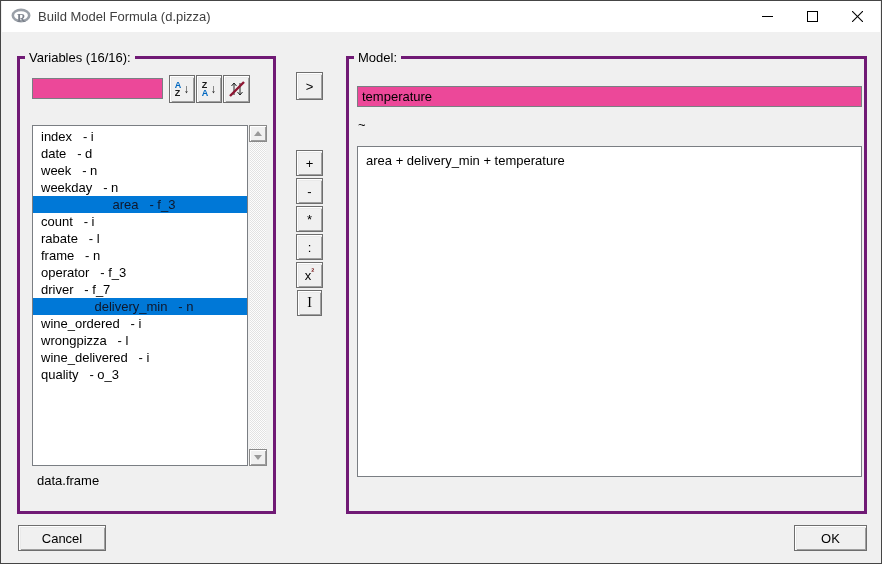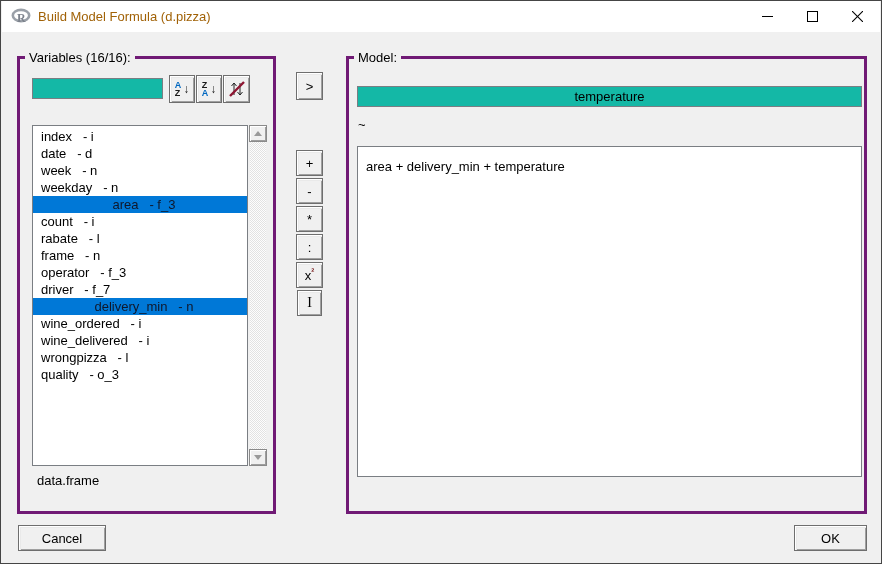--- a/index.html
+++ b/index.html
@@ -9,38 +9,38 @@
     background:#f0f0f0; border:1px solid #454545;
     font-family:"Liberation Sans", sans-serif; font-size:13px; color:#000;
     overflow:hidden;
   }
   
   .titlebar {
     position:absolute; left:1px; top:0; right:1px; height:31px;
     background:#ffffff; display:flex; align-items:center;
   }
   .titlebar .app-icon { margin-left:9px; width:20px; height:17px; display:flex; align-items:center; }
-  .titlebar .title-text { margin-left:7px; font-size:13px; color:#a16207; }
+  .titlebar .title-text { margin-left:7px; font-size:13px; color:#404040; }
   .caption-buttons { margin-left:auto; display:flex; height:100%; }
   .caption-btn { width:45px; height:100%; display:flex; align-items:center; justify-content:center; background:#fff; }
   
   .groupbox {
     position:absolute; border:3px solid #701a75; background:#f0f0f0;
   }
   .groupbox-label {
     position:absolute; top:-9px; left:5px; background:#f0f0f0; padding:0 4px; font-size:13px;
   }
   
   .entry {
-    position:absolute; background:#14b8a6; border:1px solid #7a7e83;
-    font-family:"Liberation Sans", sans-serif; font-size:13px; padding:7px 4px; color:#000;text-align:center;
+    position:absolute; background:#ec4899; border:1px solid #7a7e83;
+    font-family:"Liberation Sans", sans-serif; font-size:13px; padding:7px 4px; color:#000;
   }
   .textbox {
     position:absolute; background:#fff; border:1px solid #7a7e83;
-    font-size:13px; padding:12px 8px; white-space:pre; color:#000;
+    font-size:13px; padding:6px 8px; white-space:pre; color:#000;
   }
   
   .btn3d {
     position:absolute; background:#f0f0f0;
     border:1px solid #6e6e6e;
     box-shadow: inset 1px 1px 0 #ffffff, inset 2px 2px 0 #e9e9e9, inset -1px -1px 0 #a0a0a0;
     display:flex; align-items:center; justify-content:center;
     font-family:"Liberation Sans", sans-serif; font-size:13px; cursor:default;
   }
   
@@ -146,22 +146,22 @@
         <div class="list-item">week   - n</div>
         <div class="list-item">weekday   - n</div>
         <div class="list-item selected">area   - f_3</div>
         <div class="list-item">count   - i</div>
         <div class="list-item">rabate   - l</div>
         <div class="list-item">frame   - n</div>
         <div class="list-item">operator   - f_3</div>
         <div class="list-item">driver   - f_7</div>
         <div class="list-item selected">delivery_min   - n</div>
         <div class="list-item">wine_ordered   - i</div>
+        <div class="list-item">wrongpizza   - l</div>
         <div class="list-item">wine_delivered   - i</div>
-        <div class="list-item">wrongpizza   - l</div>
         <div class="list-item">quality   - o_3</div>
       </div>
 
     <div class="scrollbar" style="left:229px; top:66px; height:341px;">
       <div class="sb-btn" style="top:0;">
         <span class="tri-up"></span>
       </div>
       <div class="sb-trough"></div>
       <div class="sb-btn" style="bottom:0;">
         <span class="tri-down"></span>

